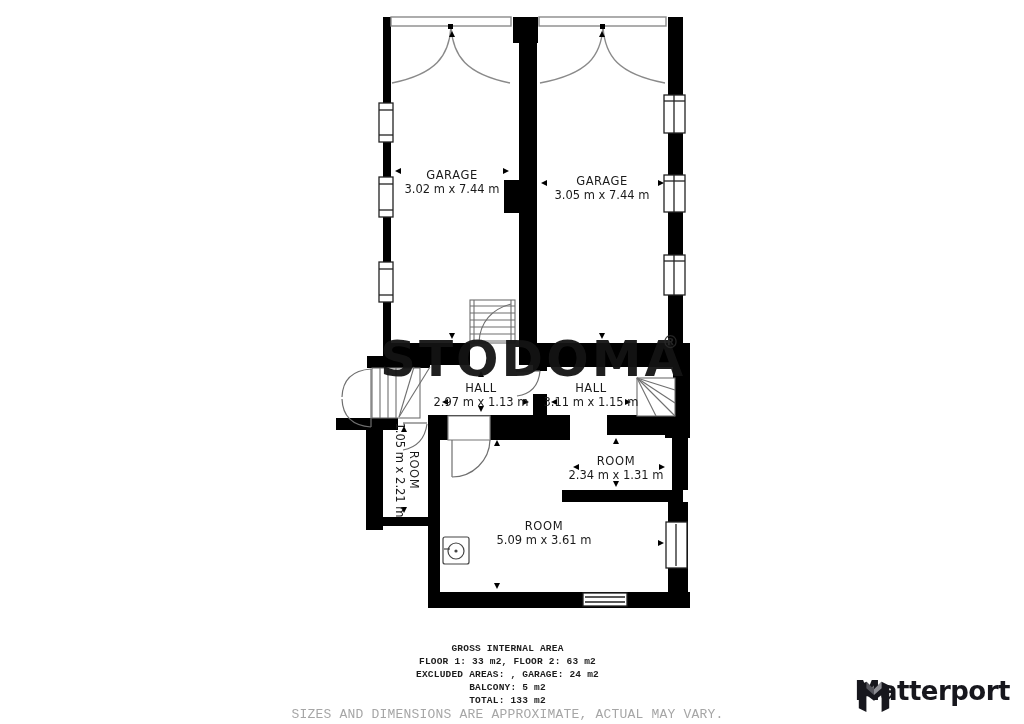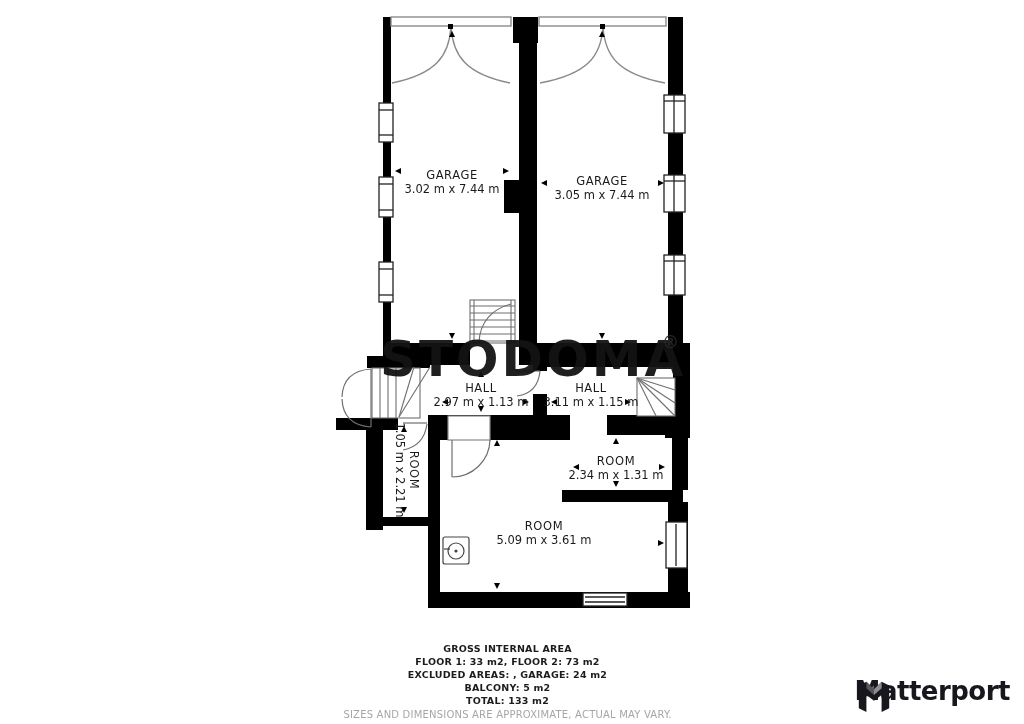--- a/index.html
+++ b/index.html
@@ -4,22 +4,22 @@
 <style>
   html,body{margin:0;padding:0;background:#fff;}
   .stage{position:relative;width:1024px;height:724px;background:#ffffff;overflow:hidden;
          font-family:"DejaVu Sans","Liberation Sans",sans-serif;}
   svg{position:absolute;left:0;top:0;}
   .room-name{font-size:11.5px;fill:#1a1a1a;letter-spacing:.6px;}
   .room-dims{font-size:11.5px;fill:#1a1a1a;}
   .wm{font-size:50px;font-weight:900;fill:#141414;opacity:.95;letter-spacing:3px;}
   .wm-reg{font-size:17px;font-weight:700;fill:#2a2a2a;opacity:.9;}
   .footer-summary{position:absolute;left:0;top:642px;width:1015px;text-align:center;
-     font-size:9.5px;font-weight:700;color:#1c1c1c;line-height:13px;letter-spacing:.2px;}
-  .footer-summary .disclaimer{font-weight:400;color:#a6a6a6;font-size:10px;margin-top:1px;}
+     font-size:9.5px;font-weight:700;color:#1c1c1c;line-height:13px;letter-spacing:.2px;font-family:Liberation Mono, monospace;}
+  .footer-summary .disclaimer{font-weight:400;color:#a6a6a6;font-size:13px;margin-top:1px;}
   .floor-label{position:absolute;left:18px;top:734px;font-size:17px;color:#a9a9a9;letter-spacing:.5px;}
   .brand{position:absolute;right:14px;top:676px;display:flex;align-items:center;gap:8px;}
   .brand-word{font-size:26px;font-weight:700;color:#17171d;letter-spacing:-0.5px;
       font-family:"DejaVu Sans","Liberation Sans",sans-serif;}
 </style>
 </head>
 <body>
 
 <div class="stage">
 
@@ -223,21 +223,21 @@
     </g>
     <g>
       <text class="room-name" x="544" y="530">ROOM</text>
       <text class="room-dims" x="544" y="544">5.09 m x 3.61 m</text>
     </g>
   </g>
 </svg>
 
   <div class="footer-summary">
     <div>GROSS INTERNAL AREA</div>
-    <div>FLOOR 1: 33 m2, FLOOR 2: 73 m2</div>
+    <div>FLOOR 1: 33 m2, FLOOR 2: 63 m2</div>
     <div>EXCLUDED AREAS: , GARAGE: 24 m2</div>
     <div>BALCONY: 5 m2</div>
     <div>TOTAL: 133 m2</div>
     <div class="disclaimer">SIZES AND DIMENSIONS ARE APPROXIMATE, ACTUAL MAY VARY.</div>
   </div>
 
   <div class="floor-label">FLOOR 1</div>
 
   <div class="brand">
     <svg width="38" height="38" viewBox="0 0 40 40">

